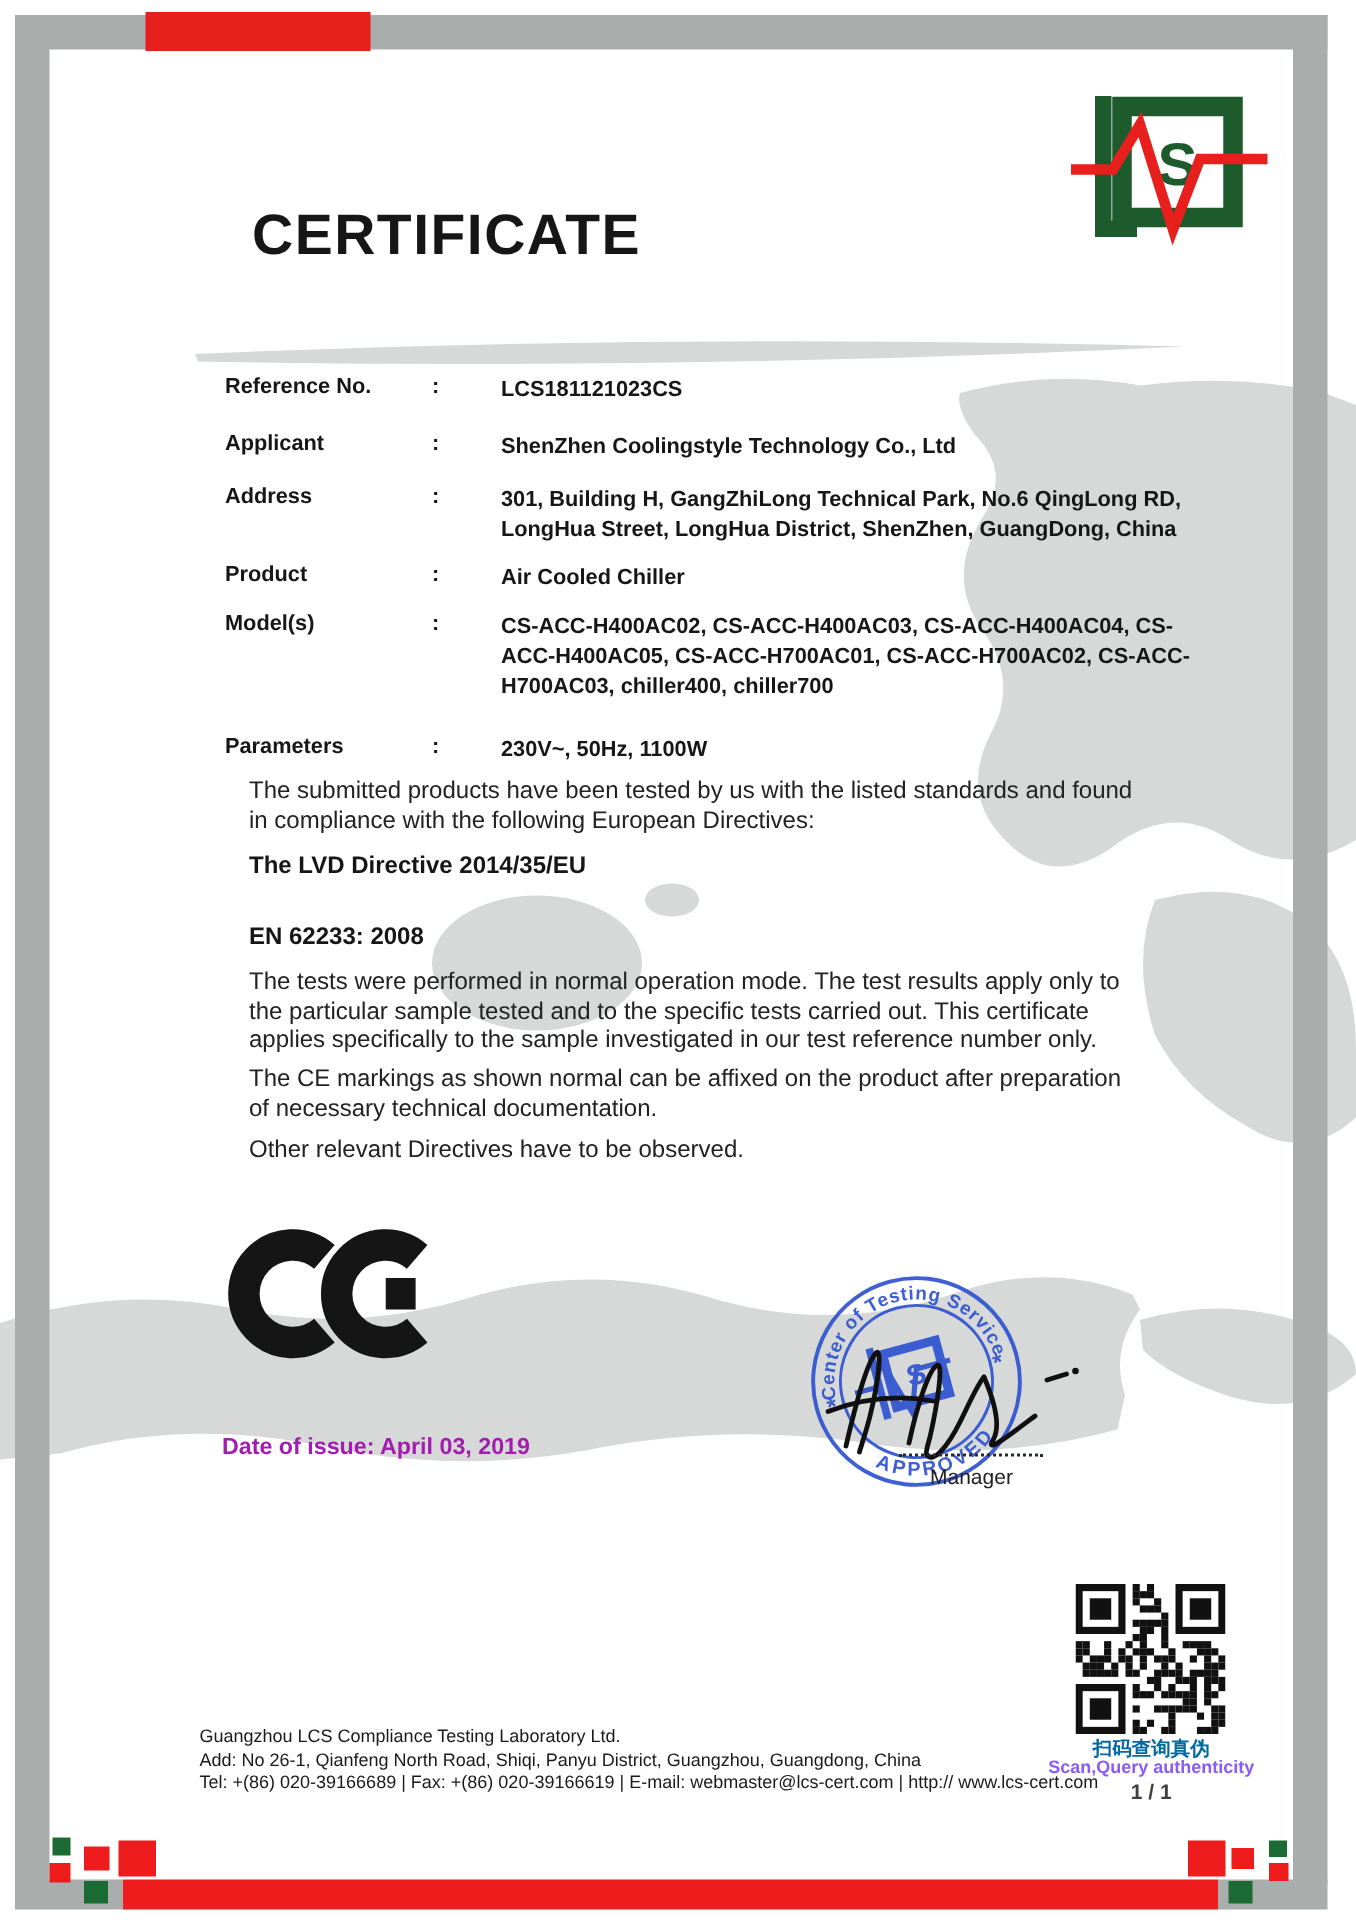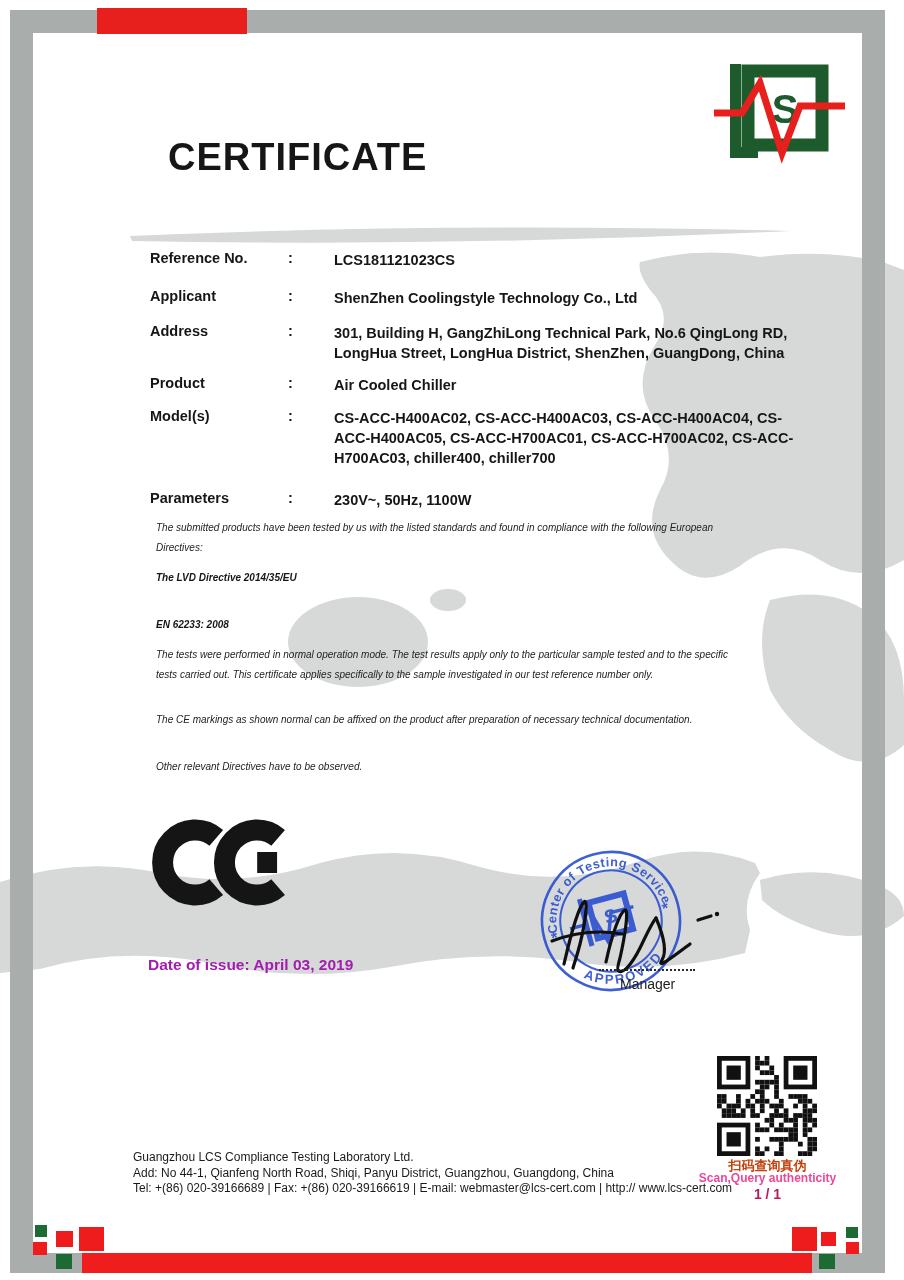--- a/index.html
+++ b/index.html
@@ -25,33 +25,33 @@
   .watermark{position:absolute;left:0;top:0;z-index:0;pointer-events:none;}
   
   .content{position:absolute;left:0;top:0;width:904px;height:1280px;z-index:1;}
   .title{position:absolute;left:168px;top:136px;font-size:38px;font-weight:bold;letter-spacing:1px;color:#161616;}
   .subtitle{position:absolute;left:168px;top:190px;font-size:25px;font-weight:bold;color:#161616;}
   .logo-svg{position:absolute;left:712px;top:58px;z-index:2;}
   .fieldrow{position:absolute;left:150px;font-size:14.5px;font-weight:bold;color:#161616;}
   .fieldrow .lbl{position:absolute;left:0;top:0;width:132px;}
   .fieldrow .col{position:absolute;left:138px;top:0;}
   .fieldrow .val{position:absolute;left:155px;top:0;width:482px;line-height:20px;margin-left:29px;}
-  .para{position:absolute;left:156px;width:592px;font-size:10px;line-height:19.5px;color:#222;font-style:italic;}
+  .para{position:absolute;left:166px;width:592px;font-size:16px;line-height:19.5px;color:#222;}
   .para.bold{font-weight:bold;color:#161616;}
   .ce-svg{position:absolute;left:145px;top:810px;z-index:1;}
   .date-line{position:absolute;left:148px;top:956px;font-size:15.5px;font-weight:bold;color:#a21caf;}
   .stamp-svg{position:absolute;left:535px;top:845px;z-index:2;}
   .sign-svg{position:absolute;left:548px;top:886px;z-index:3;}
   .sign-dots{position:absolute;left:599px;top:969px;width:96px;border-bottom:2px dotted #2a2a2a;z-index:3;}
   .manager{position:absolute;left:620px;top:976px;font-size:14px;color:#222;z-index:3;}
   .footer{position:absolute;left:133px;top:1150px;font-size:12px;line-height:15.5px;color:#1a1a1a;}
   .qr-box{position:absolute;left:717px;top:1056px;z-index:1;}
-  .qr-cap-zh{position:absolute;left:660px;top:1157px;width:215px;text-align:center;font-size:13px;font-weight:bold;color:#c2410c;}
-  .qr-cap-en{position:absolute;left:660px;top:1171px;width:215px;text-align:center;font-size:12px;font-weight:bold;color:#ec4899;}
-  .page-num{position:absolute;left:700px;top:1186px;width:135px;text-align:center;font-size:14px;font-weight:bold;color:#be185d;}
+  .qr-cap-zh{position:absolute;left:660px;top:1157px;width:215px;text-align:center;font-size:13px;font-weight:bold;color:#0369a1;}
+  .qr-cap-en{position:absolute;left:660px;top:1171px;width:215px;text-align:center;font-size:12px;font-weight:bold;color:#8b5cf6;}
+  .page-num{position:absolute;left:700px;top:1186px;width:135px;text-align:center;font-size:14px;font-weight:bold;color:#404040;}
 </style>
 </head>
 <body>
 
 <div class="page">
 
   <svg class="watermark" width="904" height="1280" viewBox="0 0 904 1280">
     <g fill="#d6d9d8">
       <path d="M130,236 Q450,222 790,231 Q460,247 132,241 Z"></path>
       <path d="M640,262 Q700,246 760,257 Q820,249 880,261 L904,270 L904,560 Q860,586 820,560 Q780,534 740,566 Q700,592 670,560 Q640,530 660,490 Q680,455 655,420 Q630,385 655,345 Q675,315 650,290 Q637,272 640,262 Z"></path>
@@ -174,21 +174,21 @@
         <path d="M108,32 C114,46 120,64 114,74 C108,84 126,70 142,58"></path>
         <path d="M150,34 L163,30"></path>
       </g>
       <circle cx="169" cy="28" r="2.2" fill="#101010"></circle>
     </svg>
     <div class="sign-dots"></div>
     <div class="manager">Manager</div>
 
     <div class="footer">
       <div>Guangzhou LCS Compliance Testing Laboratory Ltd.</div>
-      <div>Add: No 44-1, Qianfeng North Road, Shiqi, Panyu District, Guangzhou, Guangdong, China</div>
+      <div>Add: No 26-1, Qianfeng North Road, Shiqi, Panyu District, Guangzhou, Guangdong, China</div>
       <div>Tel: +(86) 020-39166689  |  Fax: +(86) 020-39166619  |  E-mail: webmaster@lcs-cert.com  |  http:// www.lcs-cert.com</div>
     </div>
 
     <svg id="qr" class="qr-box" width="100" height="100" viewBox="0 0 21 21">
         <rect x="0" y="0" width="21" height="21" fill="#ffffff"></rect>
         <rect x="8" y="0" width="1" height="1" fill="#111"></rect>
         <rect x="10" y="0" width="1" height="1" fill="#111"></rect>
         <rect x="8" y="1" width="1" height="1" fill="#111"></rect>
         <rect x="9" y="1" width="1" height="1" fill="#111"></rect>
         <rect x="10" y="1" width="1" height="1" fill="#111"></rect>

